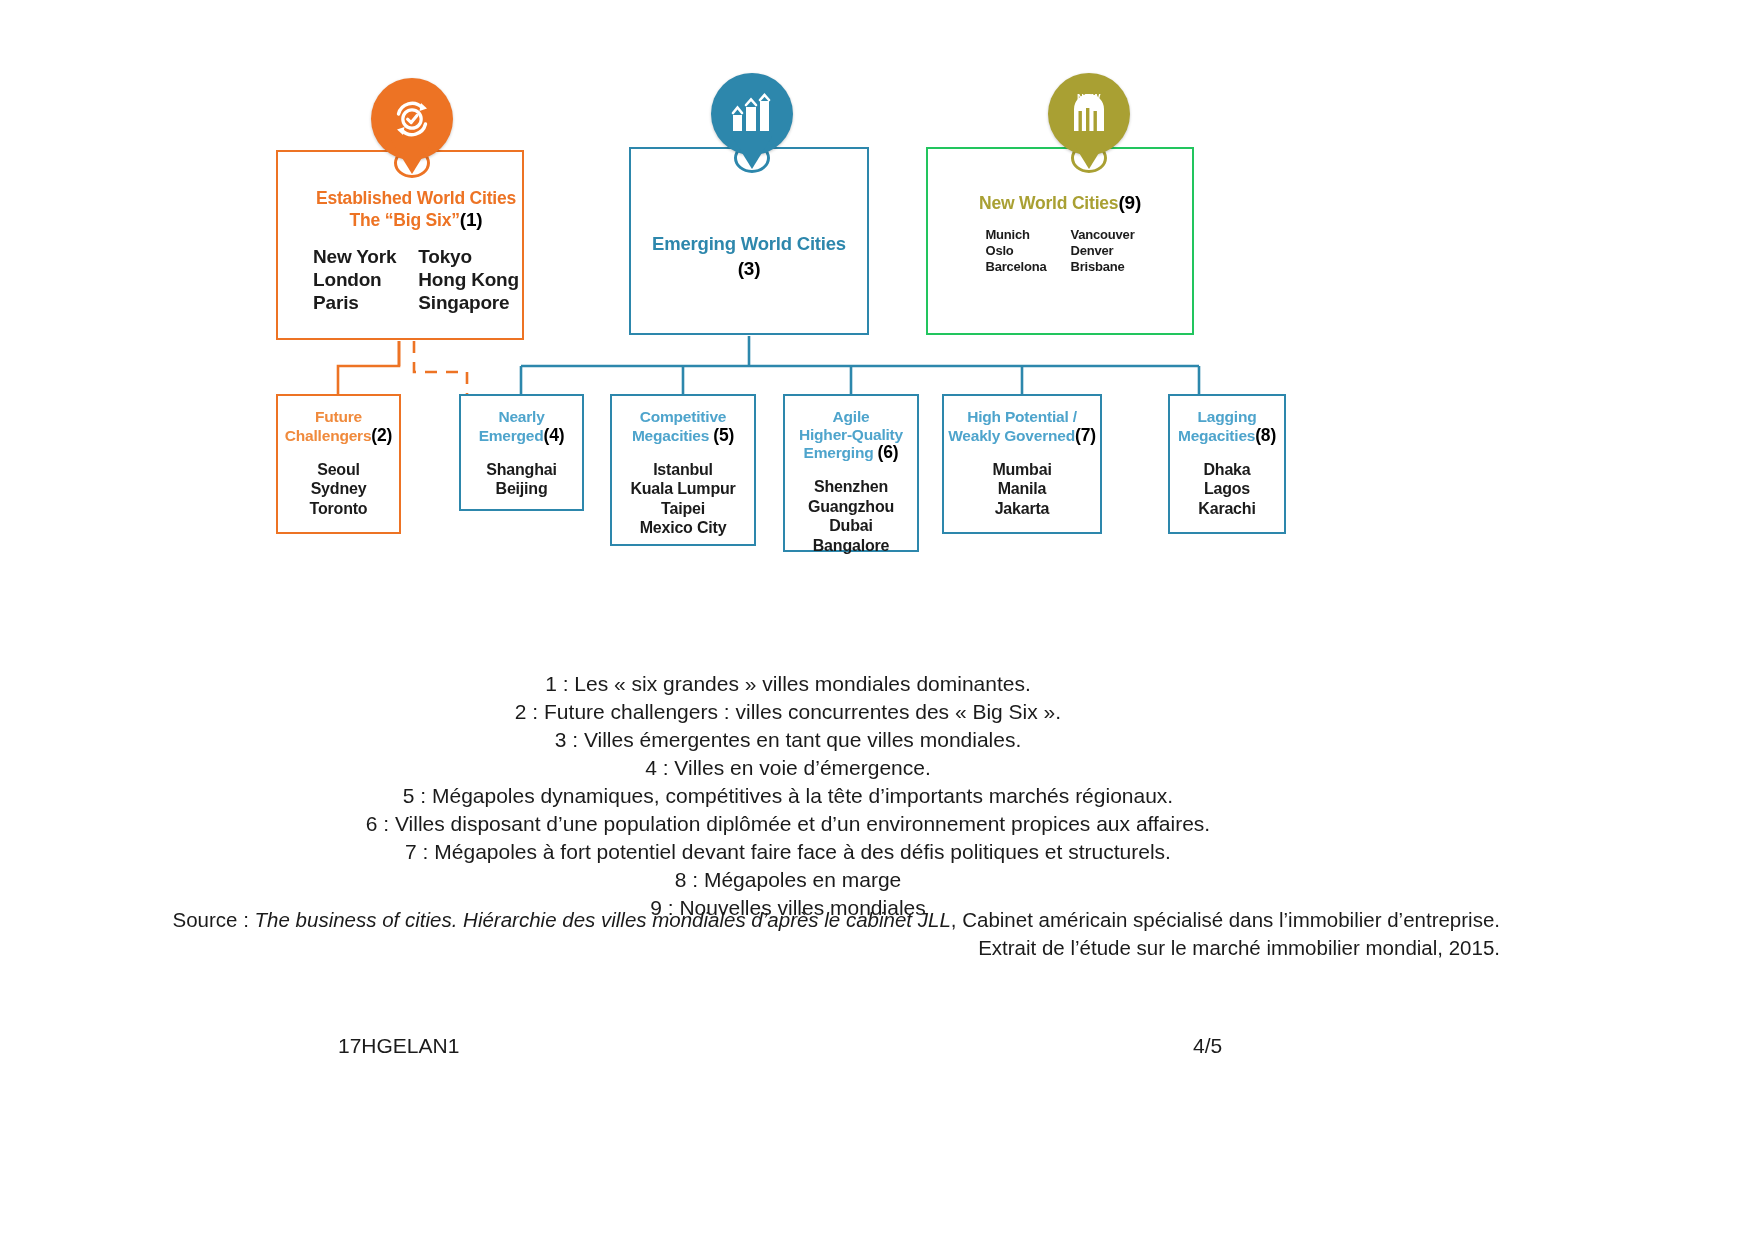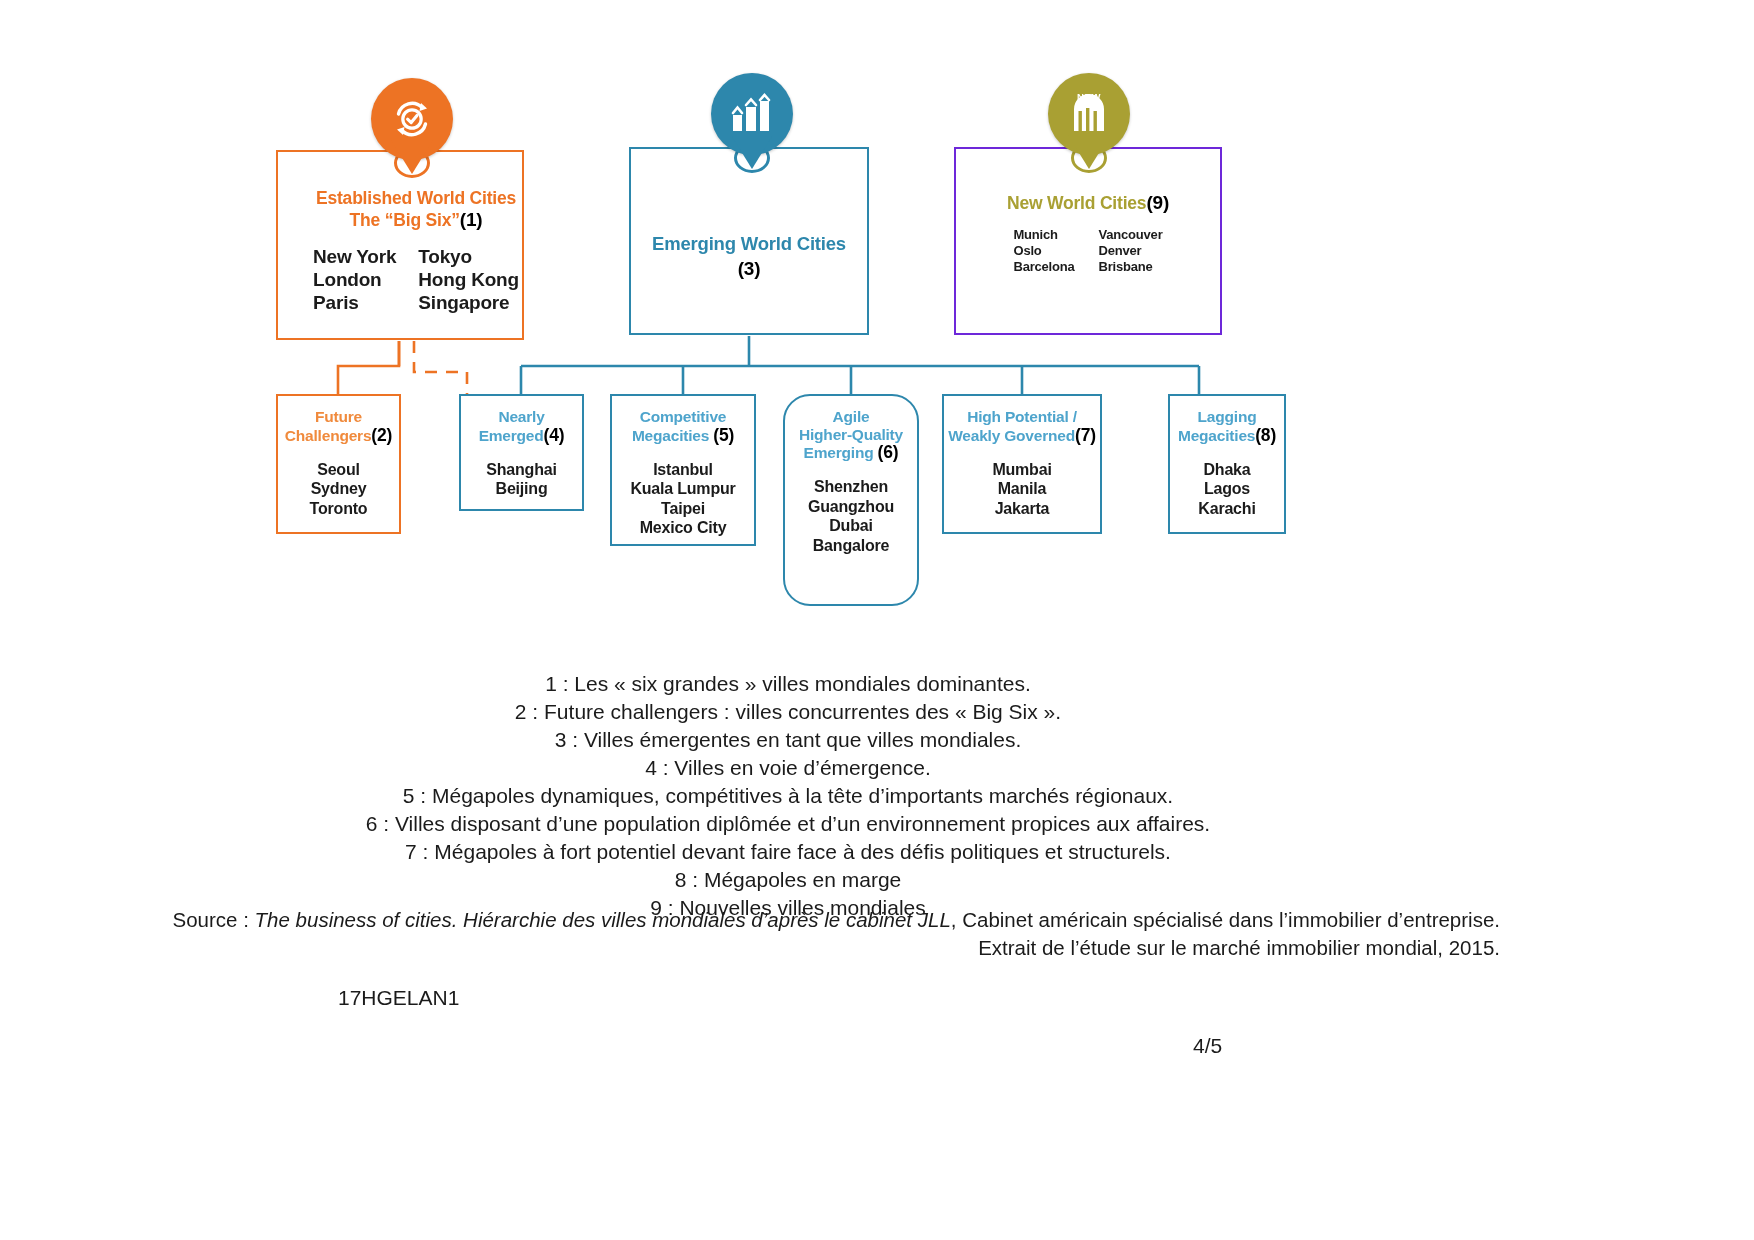--- a/index.html
+++ b/index.html
@@ -52,22 +52,22 @@
   .two-col > div { text-align: left; }
 
   #box-emerging {
     left: 629px; top: 147px; width: 240px; height: 188px;
     border: 2px solid #2D87AC;
   }
   #box-emerging .title { color: #2D87AC; font-size: 18.5px; padding-top: 84px; }
   #box-emerging .ref { font-size: 19px; display: block; margin-top: 4px; }
 
   #box-new {
-    left: 954px; top: 147px; width: 268px; height: 188px;
-    border: 2px solid #6d28d9;
+    left: 926px; top: 147px; width: 268px; height: 188px;
+    border: 2px solid #22c55e;
   }
   #box-new .title { color: #A9A033; font-size: 17.5px; padding-top: 43px; }
   #box-new .ref { font-size: 19px; }
   #box-new .cities { font-size: 13px; padding-top: 13px; }
 
   
   .sub { border: 2px solid #2D87AC; }
   .sub .title { color: #4EA4CC; font-size: 15.5px; padding-top: 12px; }
   .sub .ref { font-size: 17.5px; }
   .sub .cities { font-size: 16px; padding-top: 14px; }
@@ -75,21 +75,21 @@
   #box-future {
     left: 276px; top: 394px; width: 125px; height: 140px;
     border: 2px solid #ED7324;
   }
   #box-future .title { color: #F08A3C; font-size: 15.5px; padding-top: 12px; }
   #box-future .ref { font-size: 17.5px; }
   #box-future .cities { font-size: 16px; padding-top: 14px; }
 
   #box-nearly  { left: 459px; top: 394px; width: 125px; height: 117px; }
   #box-compet  { left: 610px; top: 394px; width: 146px; height: 152px; }
-  #box-agile   { left: 783px; top: 394px; width: 136px; height: 212px; border-radius: 27px; }
+  #box-agile   { left: 783px; top: 394px; width: 136px; height: 158px; }
   #box-high    { left: 942px; top: 394px; width: 160px; height: 140px; }
   #box-lagging { left: 1140px; top: 394px; width: 118px; height: 140px; margin-left: 28px; }
 
   
   .pin { position: absolute; width: 82px; height: 104px; }
   .pin .drop {
     position: absolute; left: 0; top: 0; width: 82px; height: 82px;
     border-radius: 50% 50% 50% 50%;
     box-shadow: 0 1px 3px rgba(0,0,0,0.22);
   }
@@ -132,21 +132,21 @@
   #source {
     position: absolute; left: 160px; top: 906px; width: 1340px;
     font-size: 20.5px; color: #1b1b1b; line-height: 1.38;
   }
   #source .src-line1 { text-align: right; }
   #source .src-line2 { text-align: right; }
   #source .italic { font-style: italic; }
 
   
   #footer-left {
-    position: absolute; left: 338px; top: 986px;
+    position: absolute; left: 338px; top: 1034px;
     font-size: 21px; color: #1b1b1b;
   }
   #footer-right {
     position: absolute; left: 1193px; top: 1034px;
     font-size: 21px; color: #1b1b1b;
   }
 </style>
 </head>
 <body>
 

